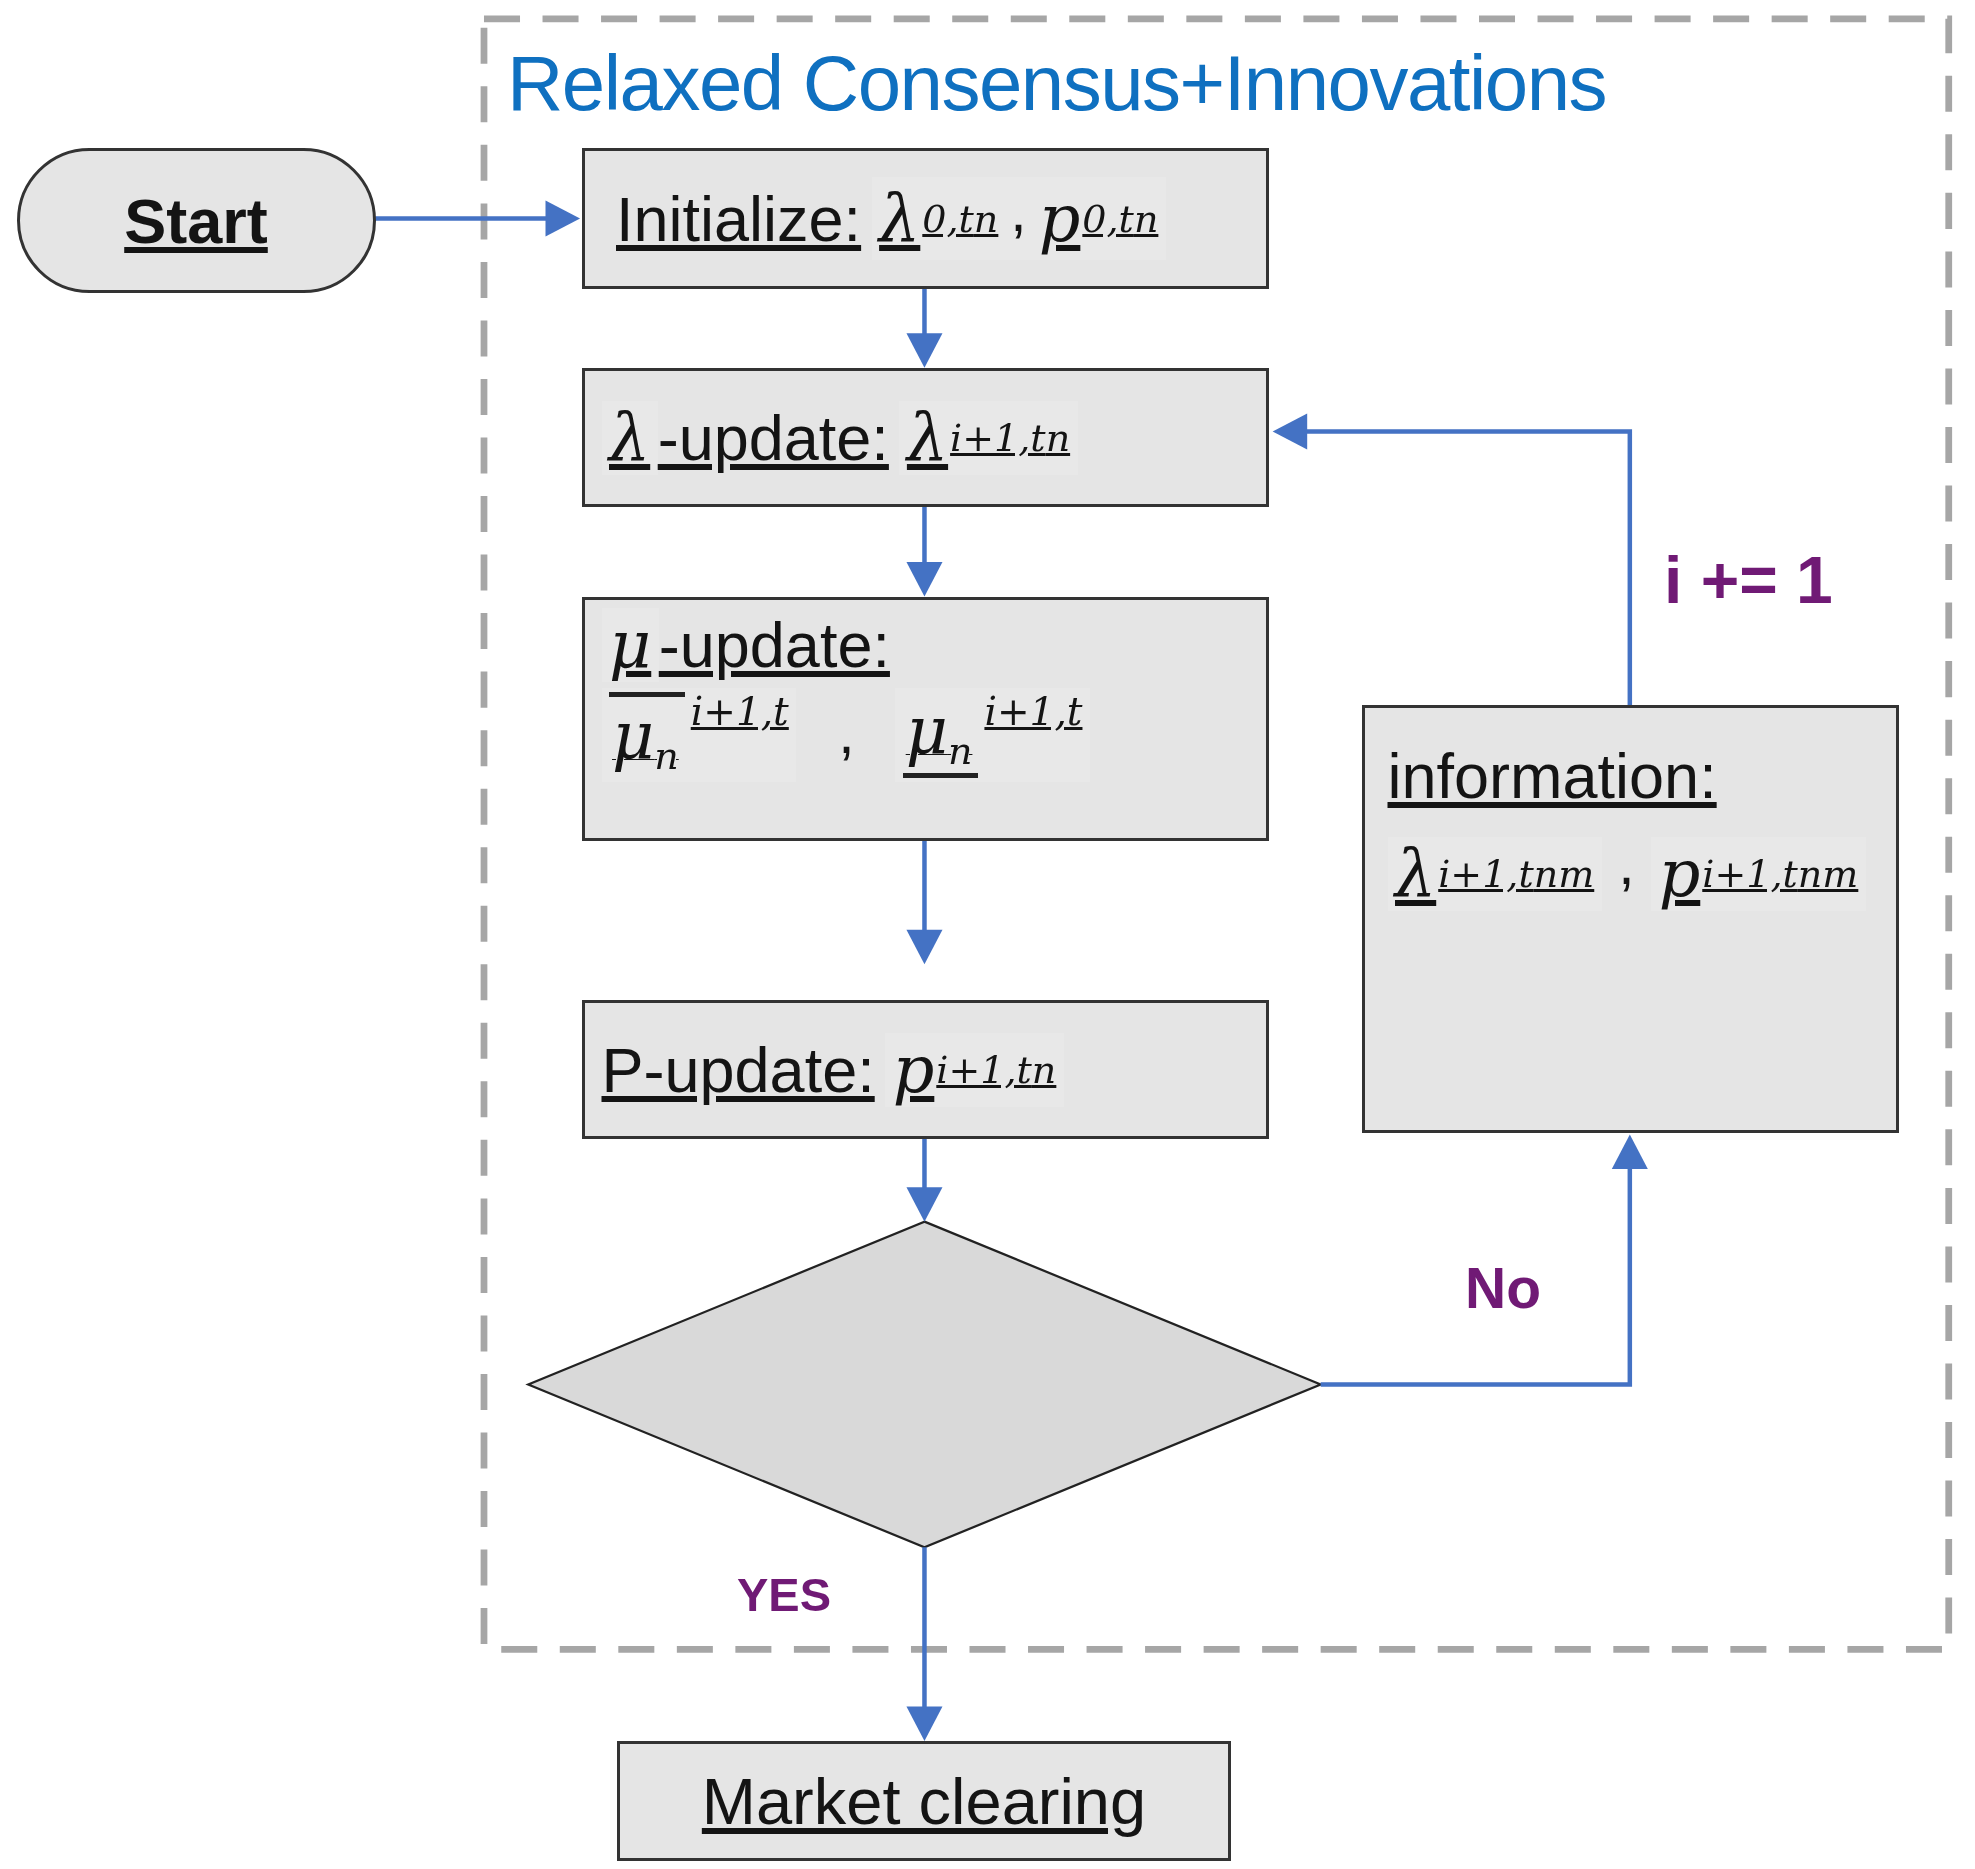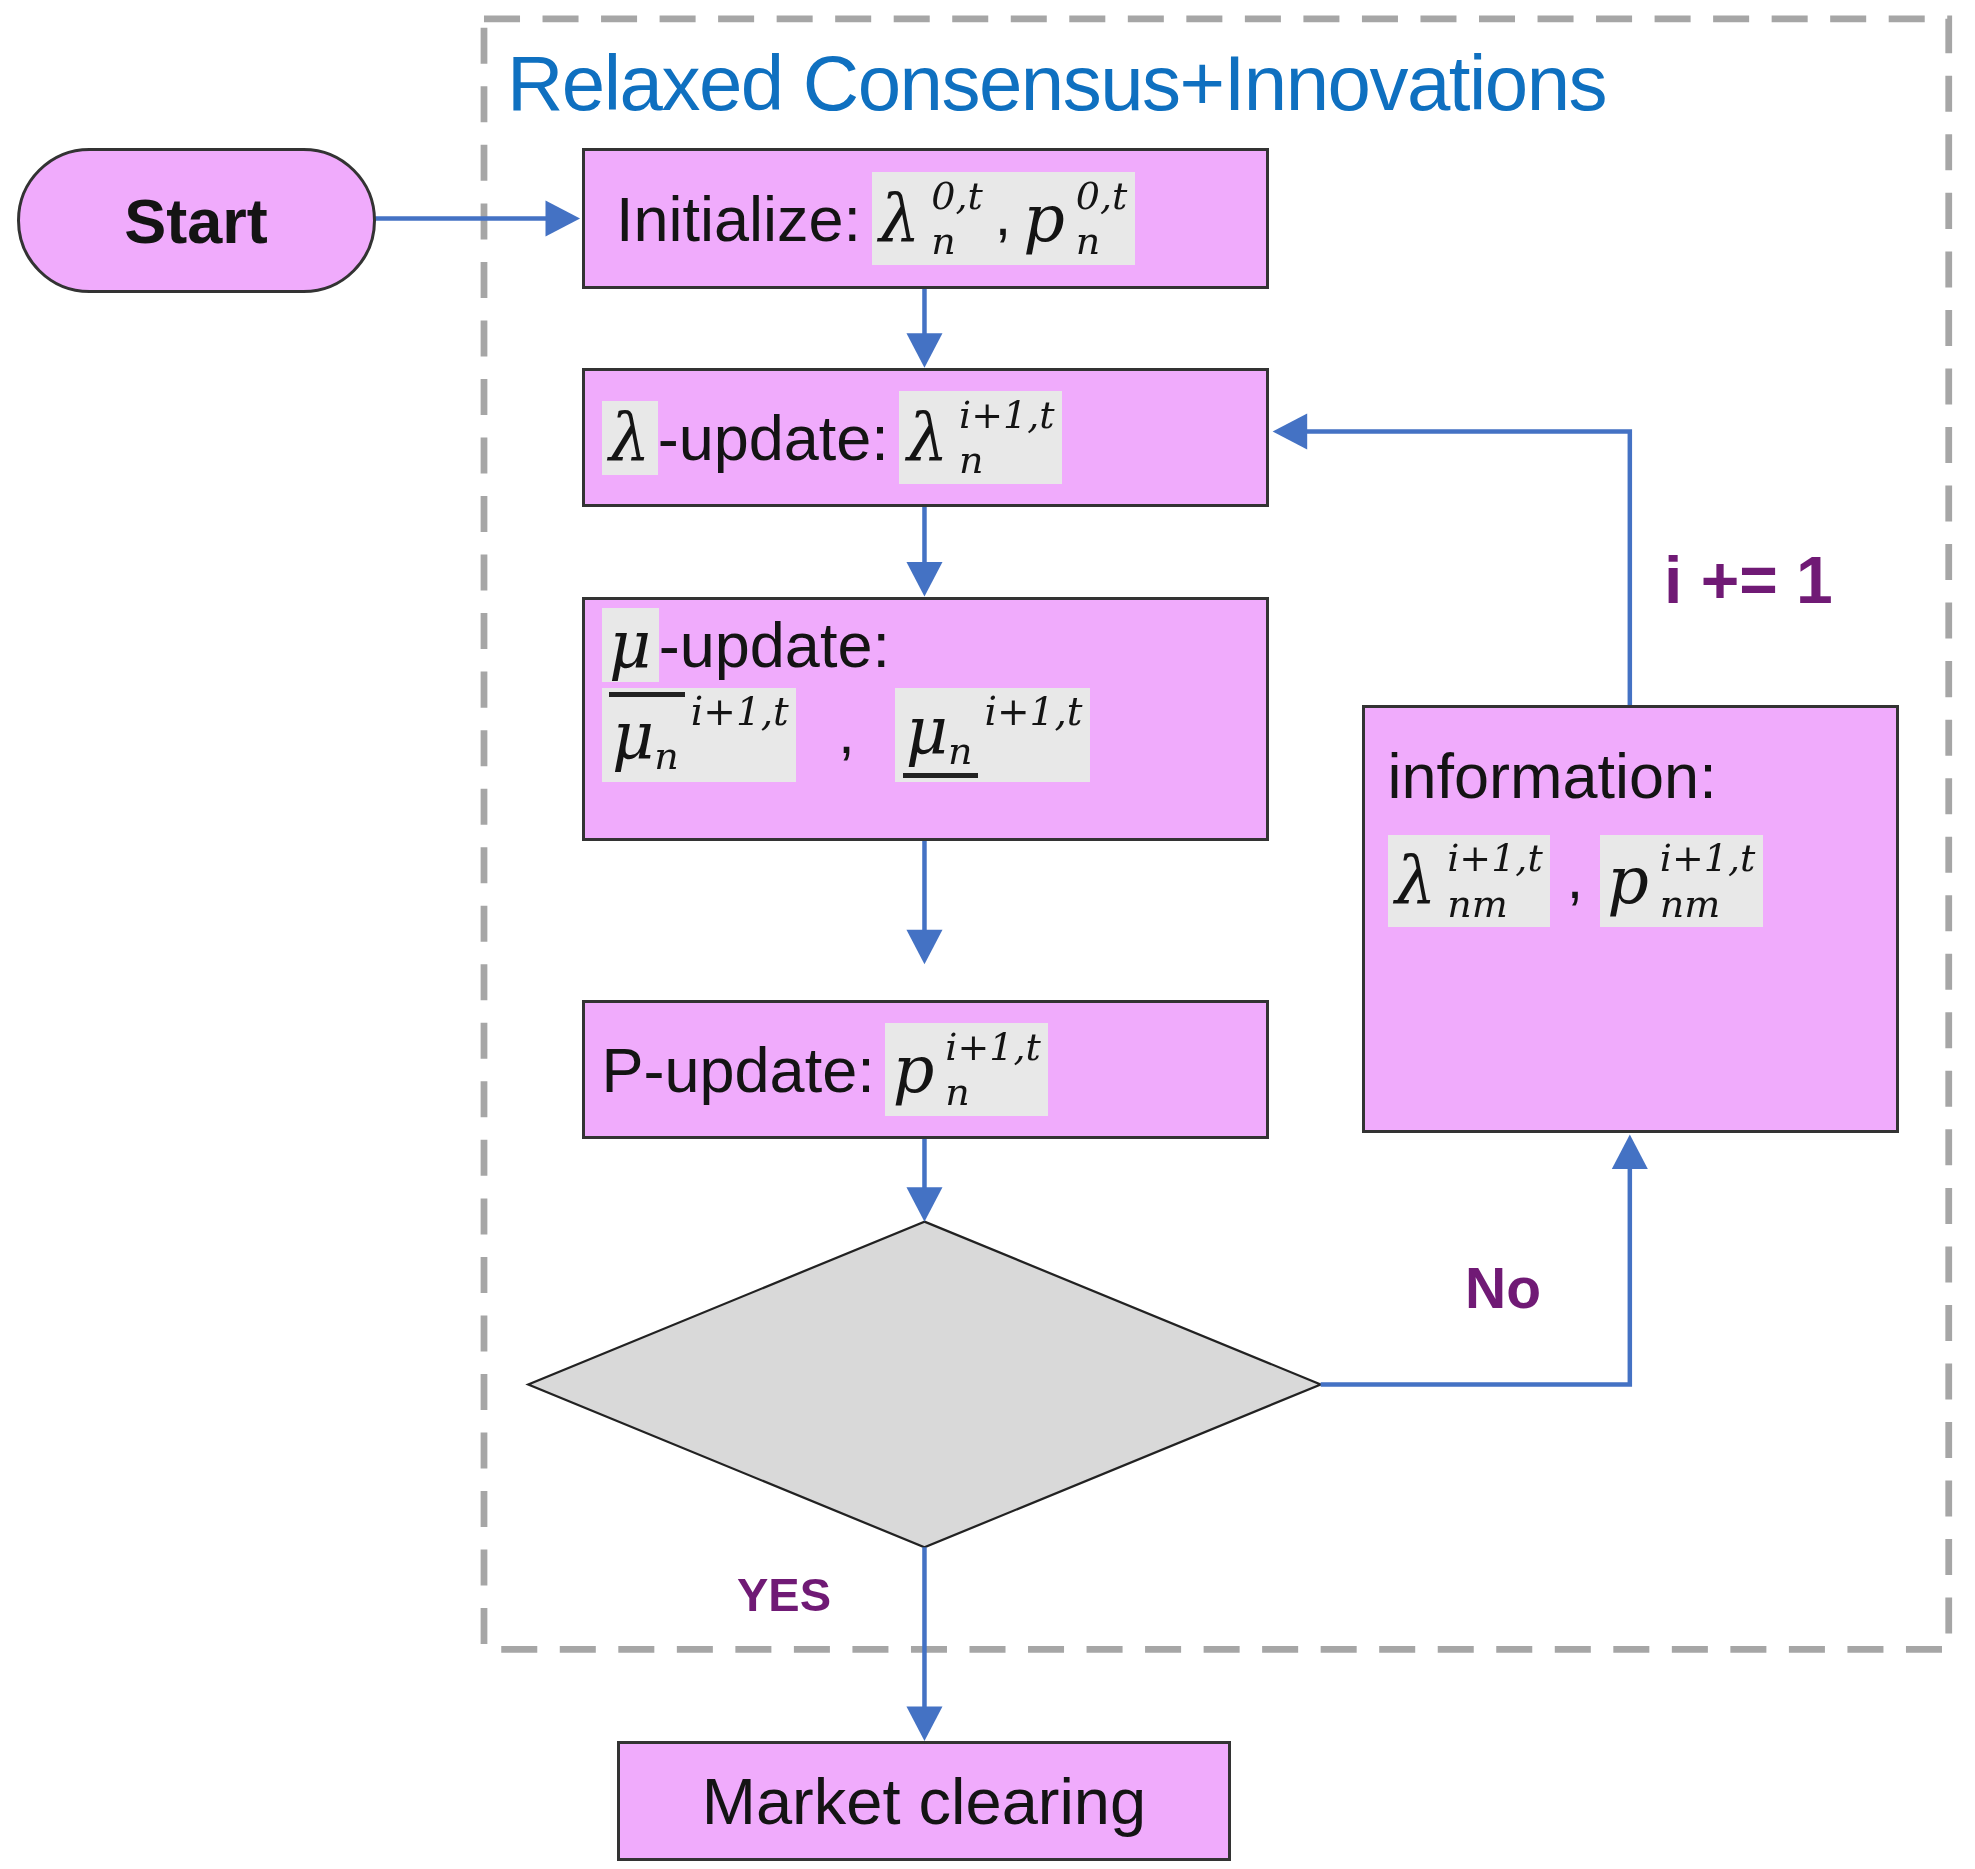--- a/index.html
+++ b/index.html
@@ -4,37 +4,37 @@
 <style>
   html,body{margin:0;padding:0;background:#ffffff;}
   body{width:1975px;height:1870px;position:relative;overflow:hidden;
        font-family:"Liberation Sans",sans-serif;color:#141414;}
   #canvas{position:absolute;left:0;top:0;width:1975px;height:1612px;}
   #wires{position:absolute;left:0;top:0;z-index:0;}
 
   .title{position:absolute;left:507px;top:38px;z-index:2;
          font-size:78px;letter-spacing:-1.5px;color:#0f70c0;white-space:nowrap;}
 
-  .node{position:absolute;background:#f0abfc;border:3.8px solid #333333;
-        box-sizing:border-box;z-index:1;}
+  .node{position:absolute;background:#e5e5e5;border:3.8px solid #333333;
+        box-sizing:border-box;z-index:1;text-decoration:underline;}
   .oval{left:16.5px;top:148px;width:359px;height:145px;border-radius:75px;
         border-width:3px;display:flex;align-items:center;justify-content:center;}
   .oval .lbl{font-weight:bold;font-size:63px;}
 
   .lbl{font-size:63px;white-space:nowrap;}
   .row{display:flex;align-items:center;white-space:nowrap;}
 
   .eq{background:#e8e8e8;display:inline-flex;align-items:center;
       padding:4.5px 7.5px;margin-left:10.5px;}
   .mathf{display:inline-flex;align-items:center;}
   .base{font-family:"DejaVu Serif",serif;font-style:italic;
         font-size:65px;line-height:1;}
-  .scripts{display:inline-flex;flex-direction:column;row-gap:7.5px;
+  .scripts{display:inline-flex;flex-direction:row;row-gap:7.5px;
            font-family:"DejaVu Serif",serif;font-style:italic;
-           font-size:38px;line-height:1;margin-left:11px;}
+           font-size:38px;line-height:1;margin-left:2px;}
   .comma{font-size:59px;line-height:1;align-self:flex-end;
          margin:0 12px 15px 12px;}
 
   .grp{display:inline-block;line-height:1;padding:6px 6px 3px 3px;}
   .grp-over{border-top:5.3px solid #222;}
   .grp-under{border-bottom:5.3px solid #222;}
   .grp .gsub{font-family:"DejaVu Serif",serif;font-style:italic;
              font-size:38px;vertical-align:-0.28em;}
   .sup-after{font-family:"DejaVu Serif",serif;font-style:italic;
              font-size:39px;vertical-align:0.62em;margin-left:6px;line-height:1;}

